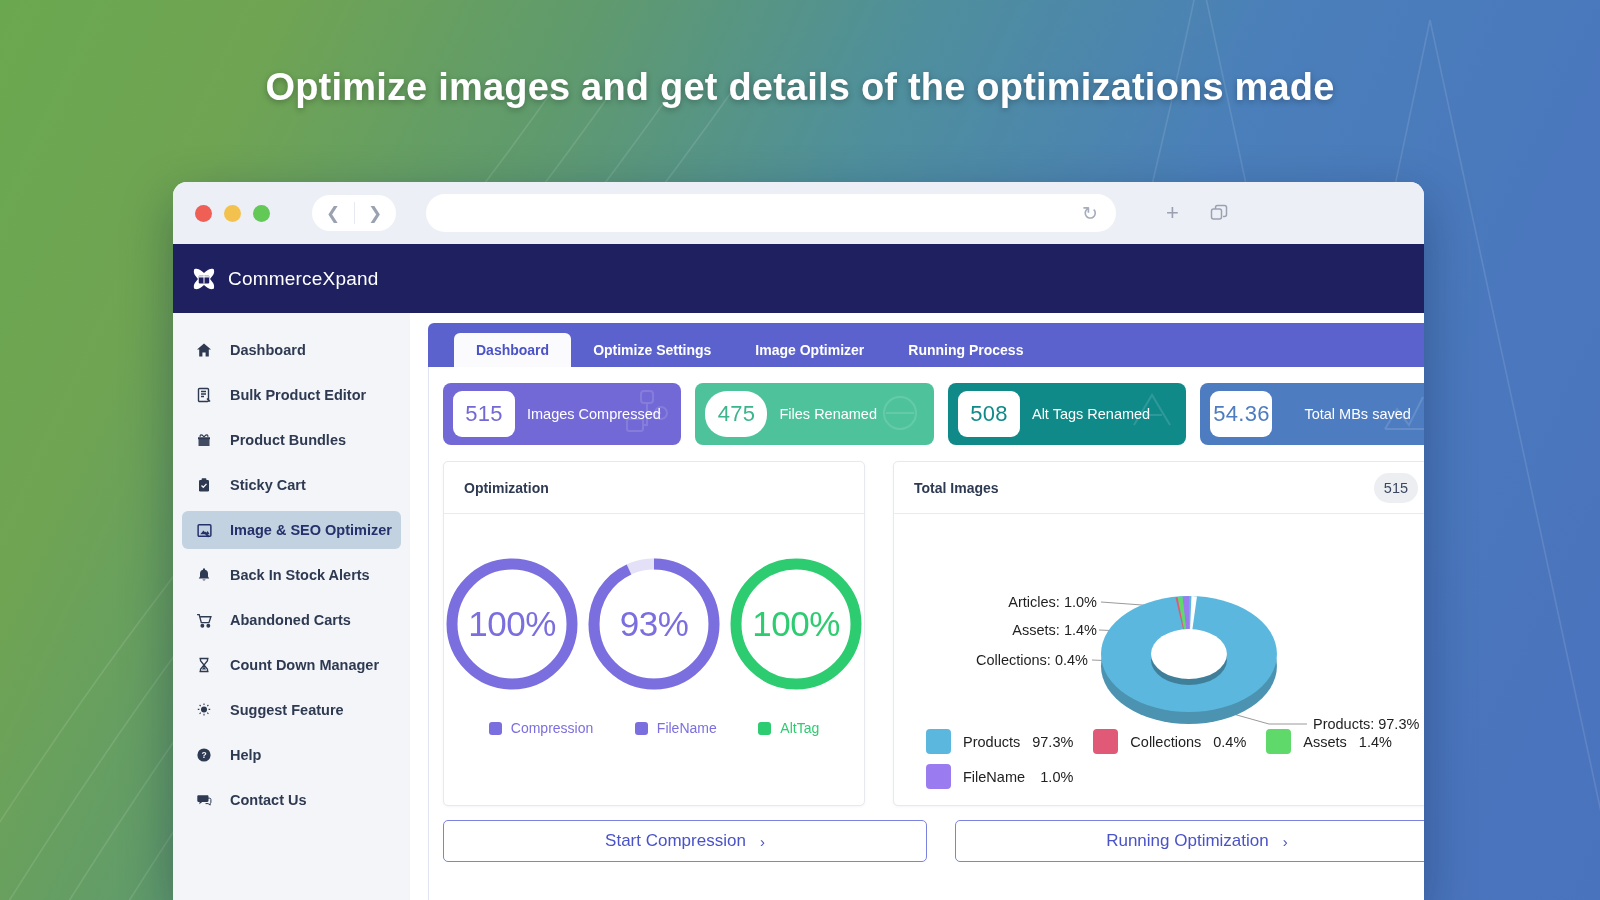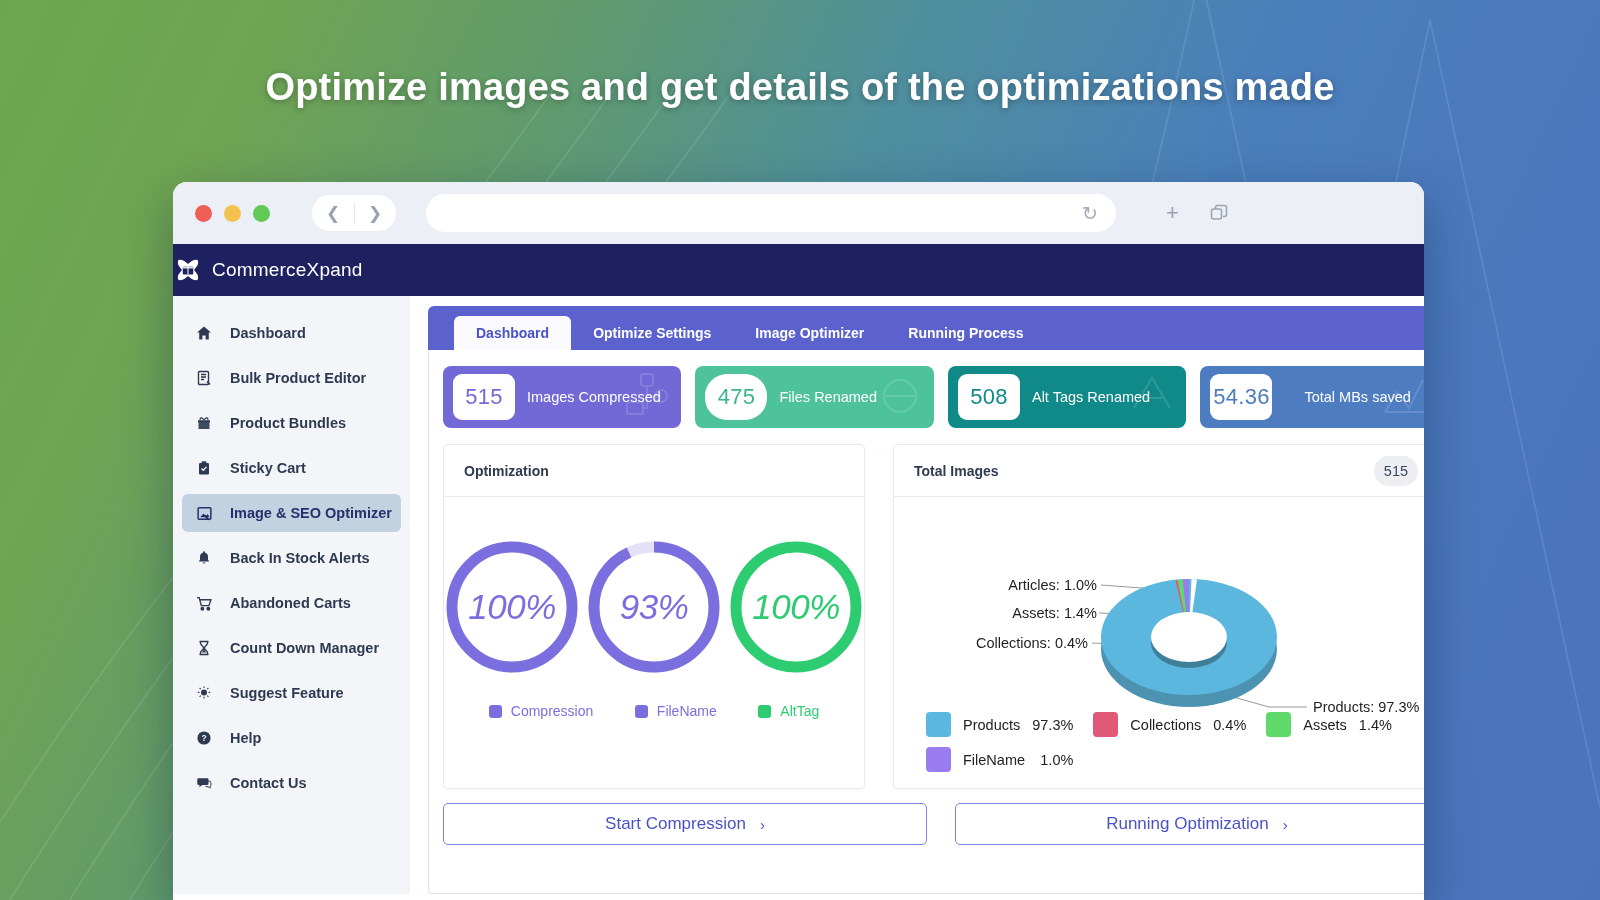--- a/index.html
+++ b/index.html
@@ -59,21 +59,21 @@
     margin-left: 30px; flex: 0 0 auto; width: 690px; height: 38px;
     background: #ffffff; border-radius: 19px;
     display:flex; align-items:center; justify-content:flex-end; padding-right: 18px;
   }
   .reload { color:#a6adba; font-size:19px; line-height:1; }
   .chrome-right { margin-left: 50px; display:flex; align-items:center; gap: 30px; color:#9aa2b1; }
   .chrome-right .ic { font-size: 22px; line-height:1; display:flex; align-items:center; }
 
   
   .appbar {
-    height: 52px; background:#1e2060; display:flex; align-items:center; 
+    height: 69px; background:#1e2060; display:flex; align-items:center; padding-left: 16px;
   }
   .logo-wrap { display:flex; align-items:center; gap:9px; }
   .brand { color:#ffffff; font-size:19px; letter-spacing:.2px; }
 
   
   .appbody { display:flex; height: calc(718px - 62px - 58px); background:#ffffff; }
   .sidebar { width: 237px; background:#f4f5f8; padding-top: 18px; flex:0 0 237px; }
   .side-item {
     display:flex; align-items:center; gap:16px;
     height:38px; margin: 0 9px 7px 9px; padding-left: 12px;
@@ -132,21 +132,21 @@
   }
   .card-title { font-size:14px; font-weight:bold; color:#2e3a52; }
   .badge-count {
     background:#eceef2; color:#3b4760; border-radius:999px;
     min-width:44px; height:30px; display:flex; align-items:center; justify-content:center;
     font-size:14.5px;
   }
   .card-body { flex:1; position:relative; }
 
   
-  .rings { display:flex; justify-content:center; align-items:center; gap: 6px; padding-top: 42px; font-style: italic; }
+  .rings { display:flex; justify-content:center; align-items:center; gap: 6px; padding-top: 42px; }
   .ring { position:relative; width:136px; height:136px; }
   .ring svg { transform: rotate(-90deg); }
   .ring .val {
     position:absolute; inset:0; display:flex; align-items:center; justify-content:center;
     font-size: 35px; letter-spacing:-.5px;
   }
   .ring-legend { display:flex; justify-content:space-around; padding: 28px 24px 0 24px; }
   .lg { display:flex; align-items:center; gap:9px; font-size:14px; }
   .sw { width:13px; height:13px; border-radius:3px; display:inline-block; }
 

